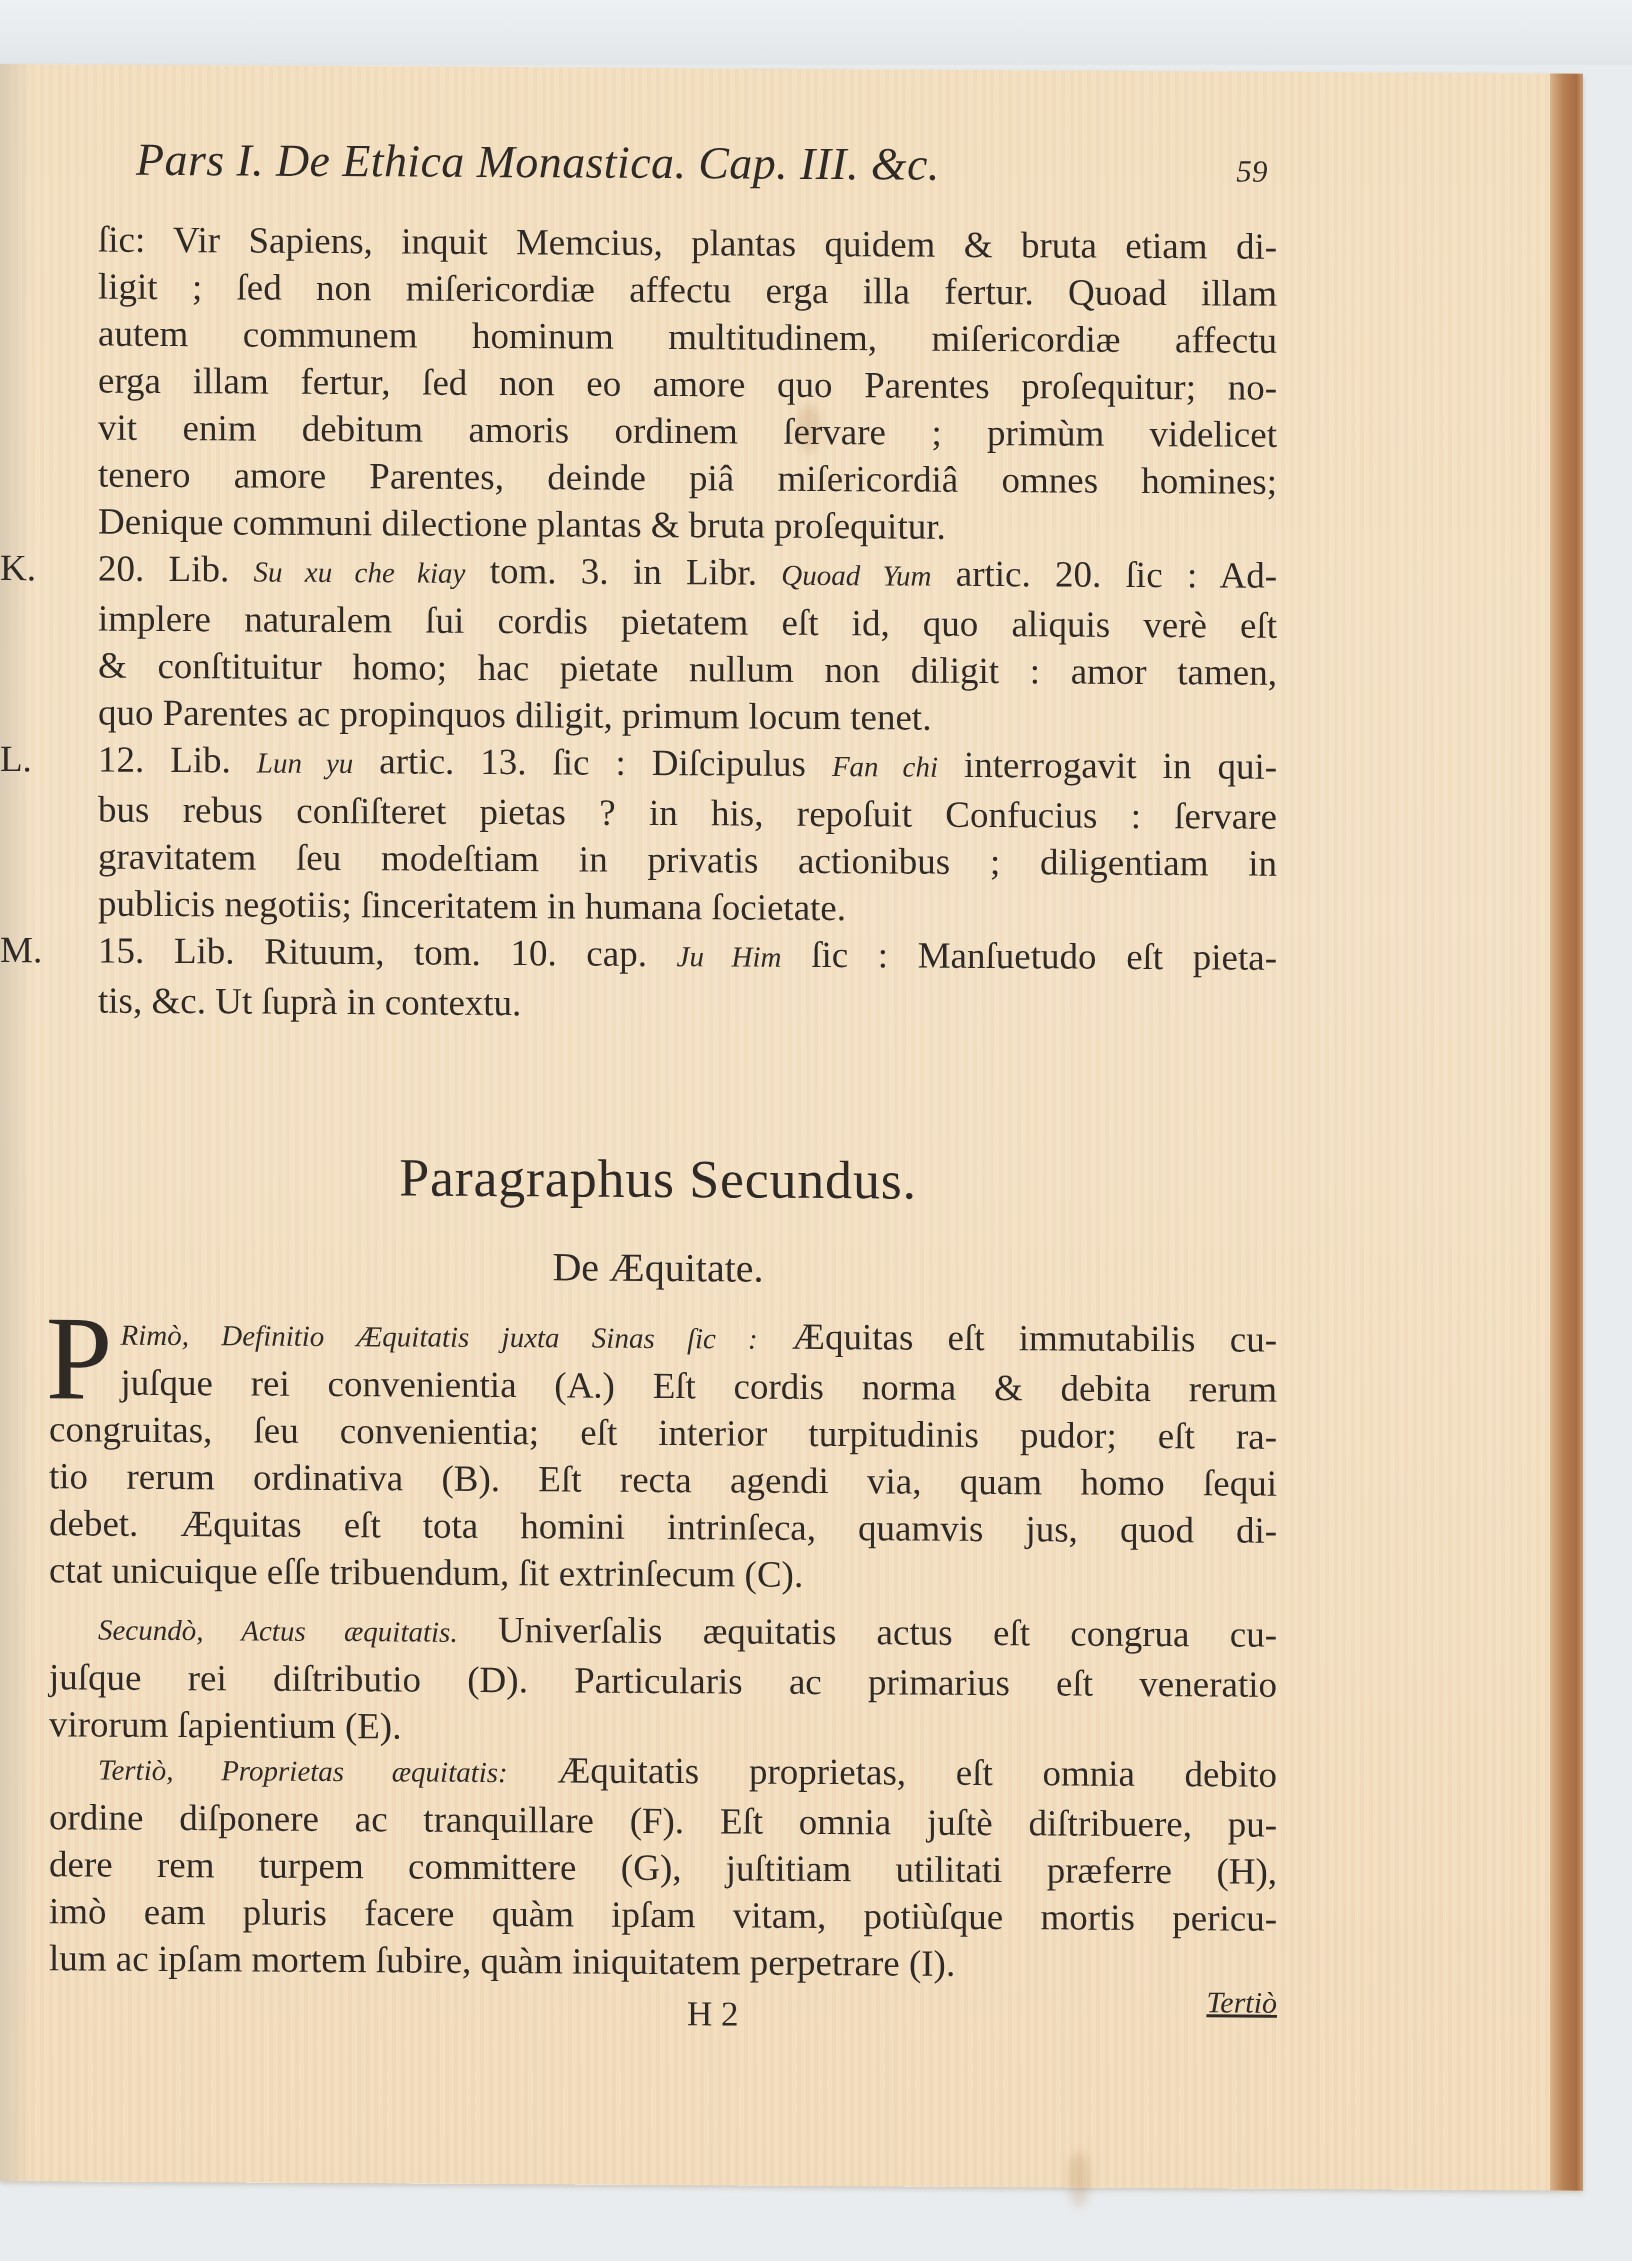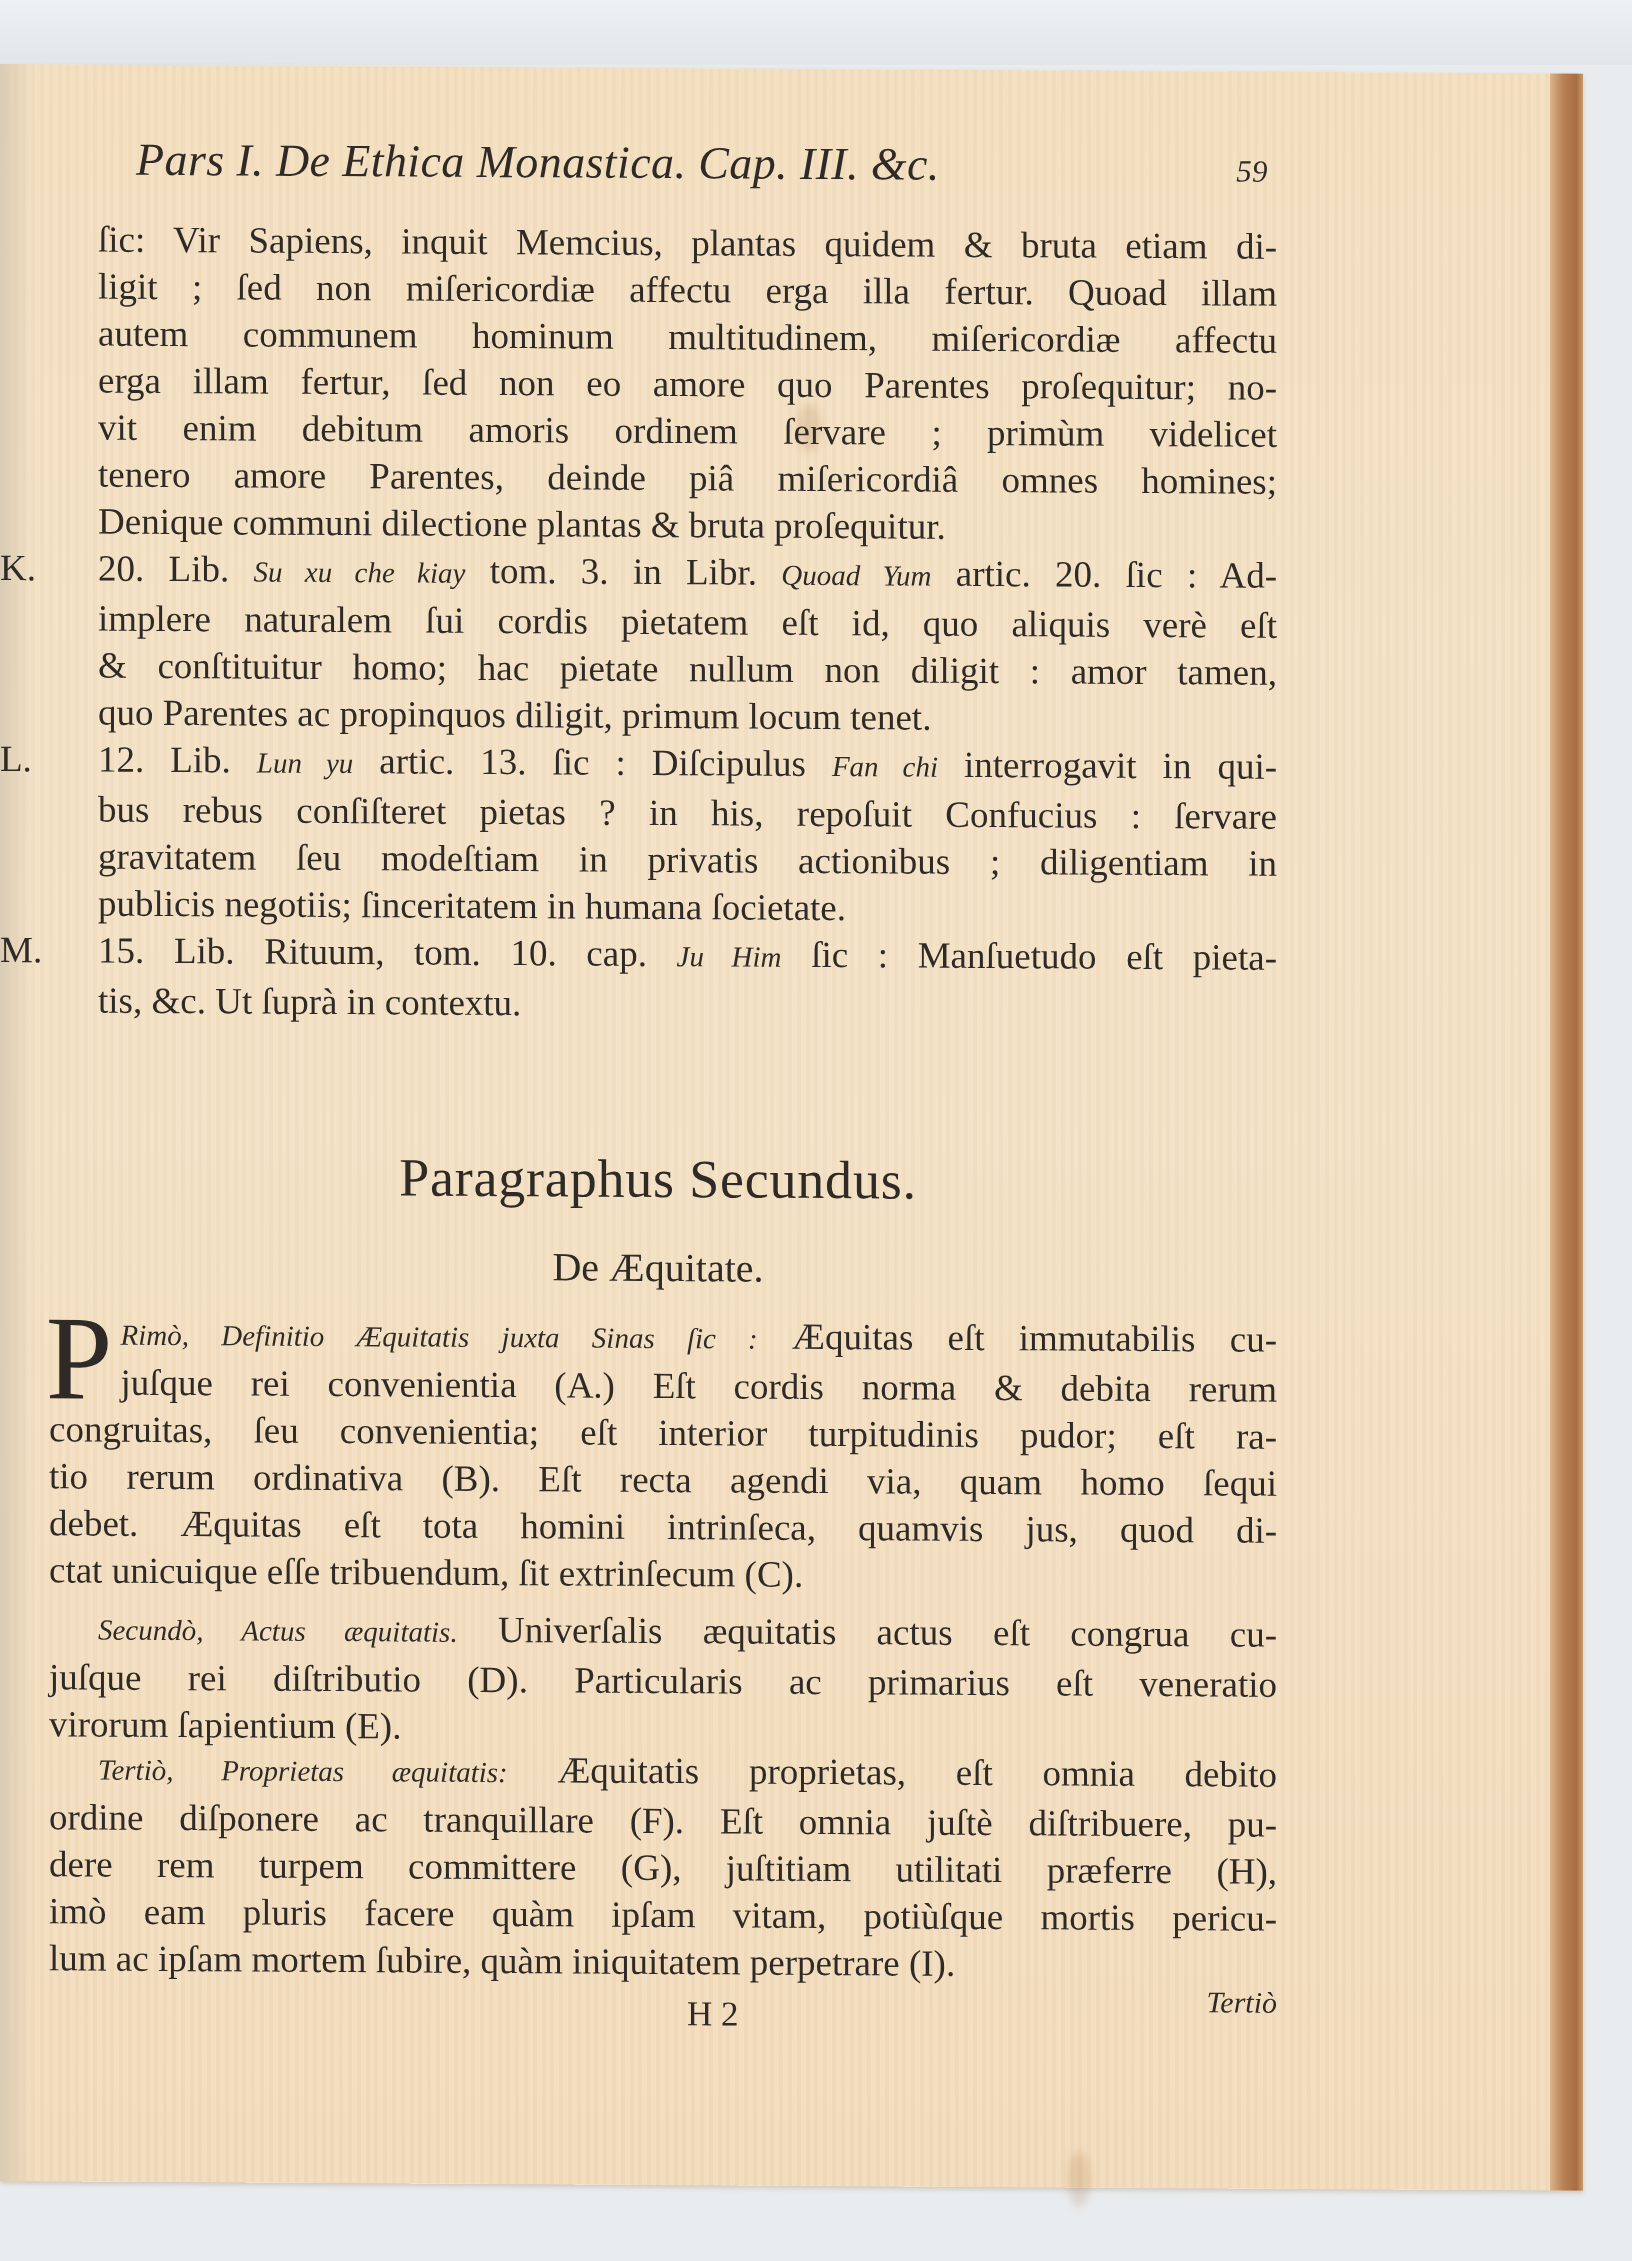--- a/index.html
+++ b/index.html
@@ -62,21 +62,21 @@
     float: left; font-size: 120px; line-height: 94px; margin: 3.2px 8px 0 -3.2px; height: 94px;
   }
   .sec-2 { top: 1539px; }
   .sec-3 { top: 1679px; }
 
   .footer {
     position: absolute; left: 49px; top: 1914px; width: 1228px;
     font-size: 35px;
   }
   .signature { position: absolute; left: 614px; top: 12px; margin-left: 24px; }
-  .catchword { position: absolute; right: 0; top: 0; font-style: italic; font-size: 30px; }
+  .catchword { position: absolute; right: 0; top: 0; font-style: italic; font-size: 30px; text-decoration: underline; }
 </style>
 </head>
 <body>
 
 <div class="bg-top"></div>
 
 <div class="page">
   <div class="gutter-shadow"></div>
   <div class="page-edge"></div>
   <div class="foxing" style="left:797px;top:335px;width:24px;height:48px;"></div>

